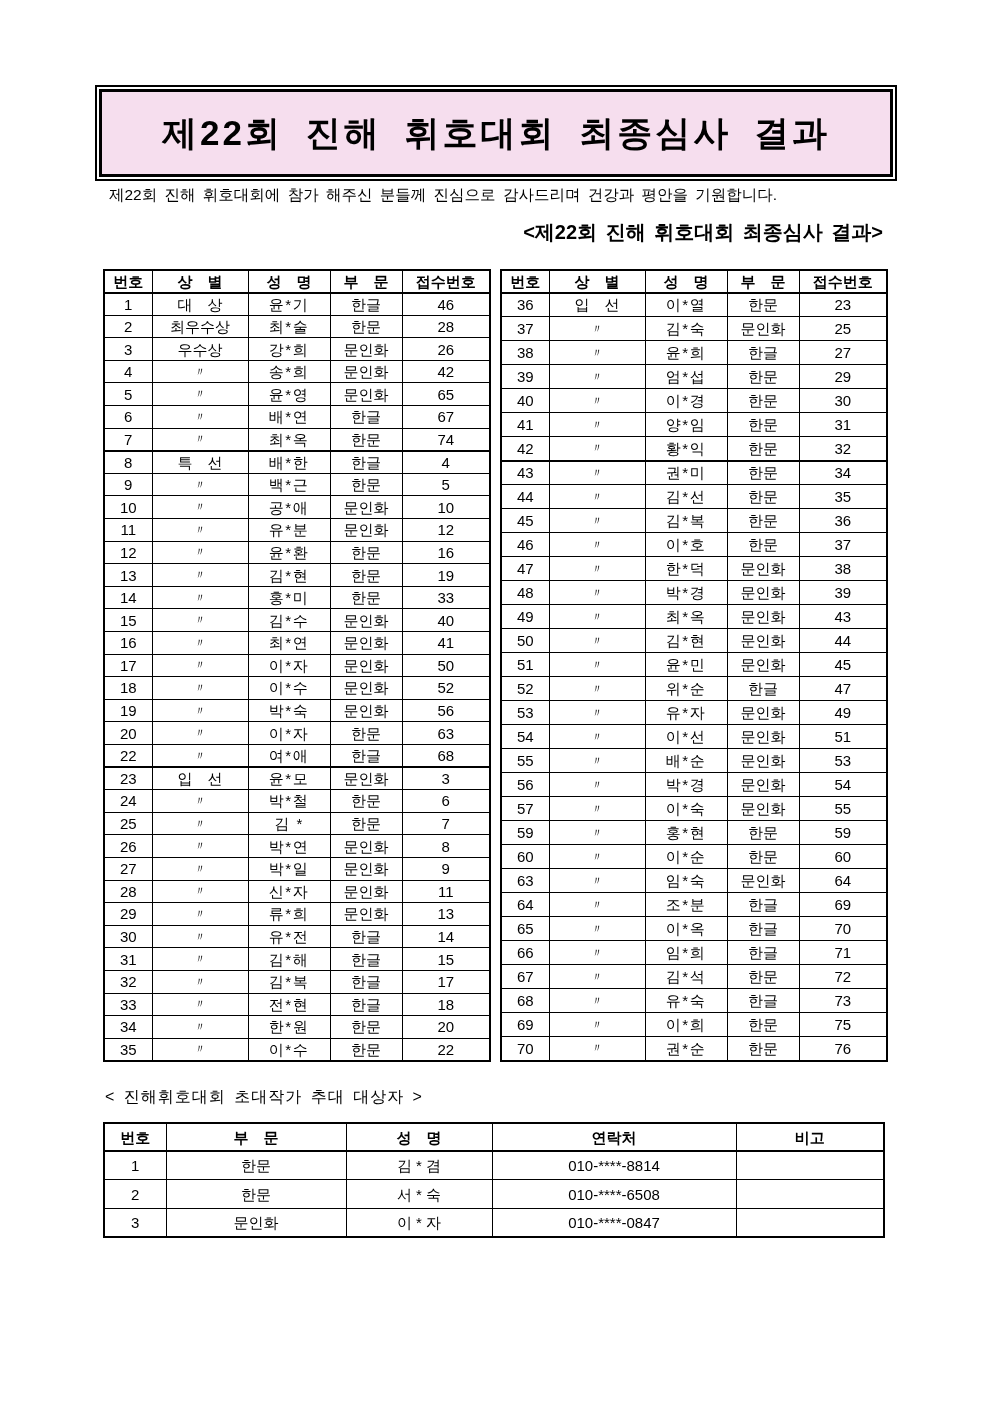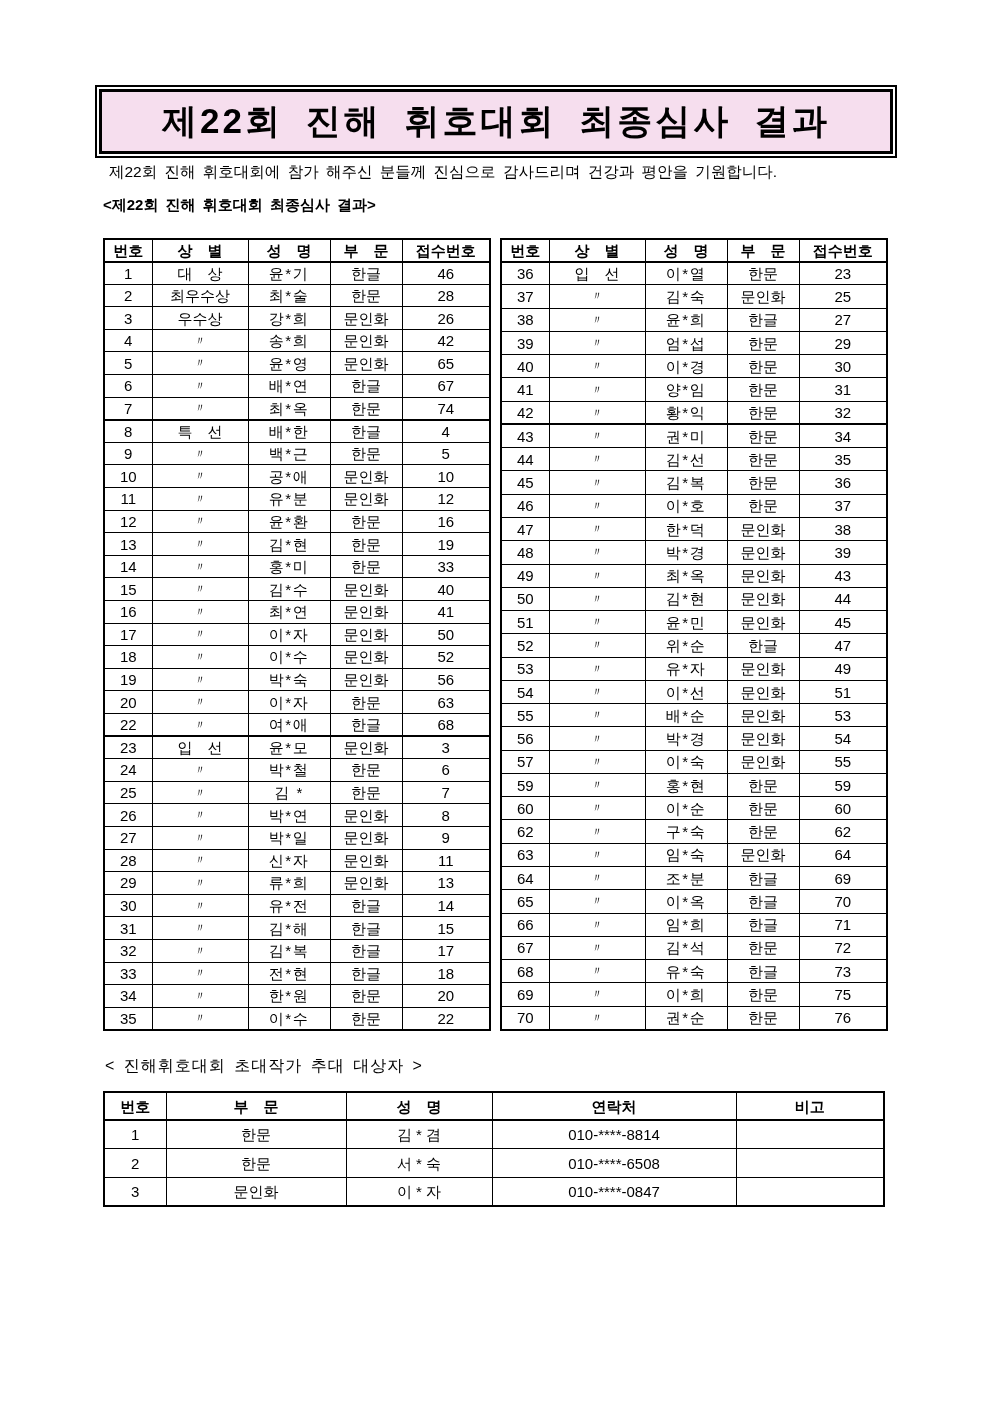--- a/index.html
+++ b/index.html
@@ -20,21 +20,21 @@
   .banner {
     margin-left: -8px;
     margin-right: -14px;
     border: 2px solid #000;
     padding: 2px;
     background: #ffffff;
   }
   .banner-inner {
     border: 3px solid #000;
     background: #f6deee;
-    height: 65px;
+    height: 88px;
     display: flex;
     align-items: center;
     justify-content: center;
   }
   .banner-inner h1 {
     font-size: 35px;
     font-weight: bold;
     letter-spacing: 3px;
     word-spacing: 10px;
     white-space: nowrap;
@@ -45,22 +45,22 @@
     margin-top: 4px;
     padding-left: 6px;
     font-size: 15.5px;
     word-spacing: 3px;
     white-space: nowrap;
   }
 
   
   .caption {
     margin-top: 13px;
-    text-align: left;
-    font-size: 15px;
+    text-align: right;
+    font-size: 20px;
     font-weight: bold;
     word-spacing: 3px;
   }
 
   
   .tables {
     margin-top: 23px;
     display: flex;
     gap: 9px;
   }
@@ -573,27 +573,20 @@
             <td class="name-cell">홍*현</td>
             <td>한문</td>
             <td>59</td>
           </tr>
           <tr>
             <td>60</td>
             <td class="ditto">〃</td>
             <td class="name-cell">이*순</td>
             <td>한문</td>
             <td>60</td>
-          </tr>
-          <tr>
-            <td>62</td>
-            <td class="ditto">〃</td>
-            <td class="name-cell">구*숙</td>
-            <td>한문</td>
-            <td>62</td>
           </tr>
           <tr>
             <td>63</td>
             <td class="ditto">〃</td>
             <td class="name-cell">임*숙</td>
             <td>문인화</td>
             <td>64</td>
           </tr>
           <tr>
             <td>64</td>

